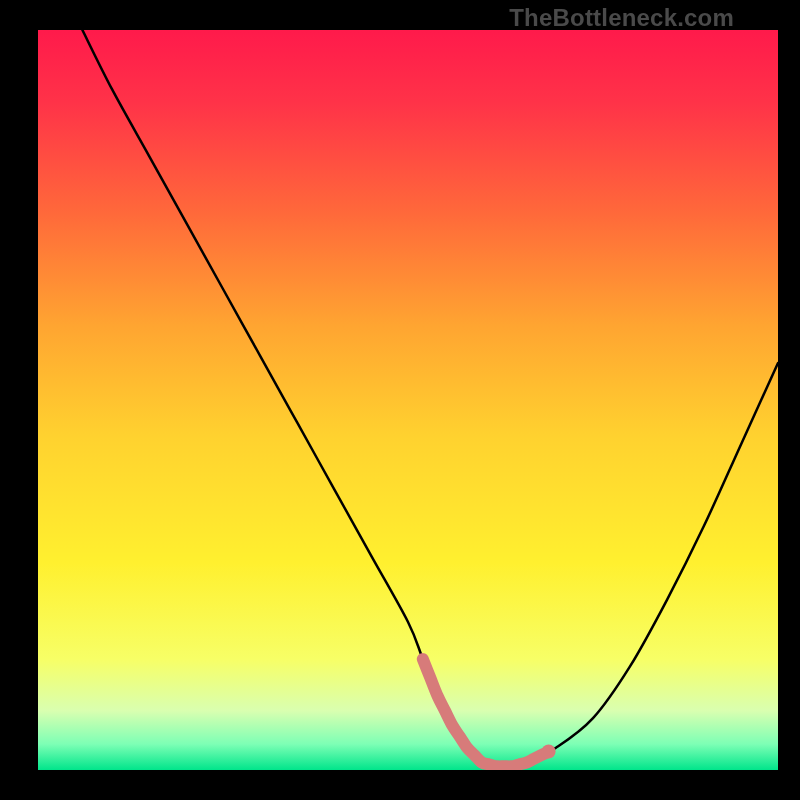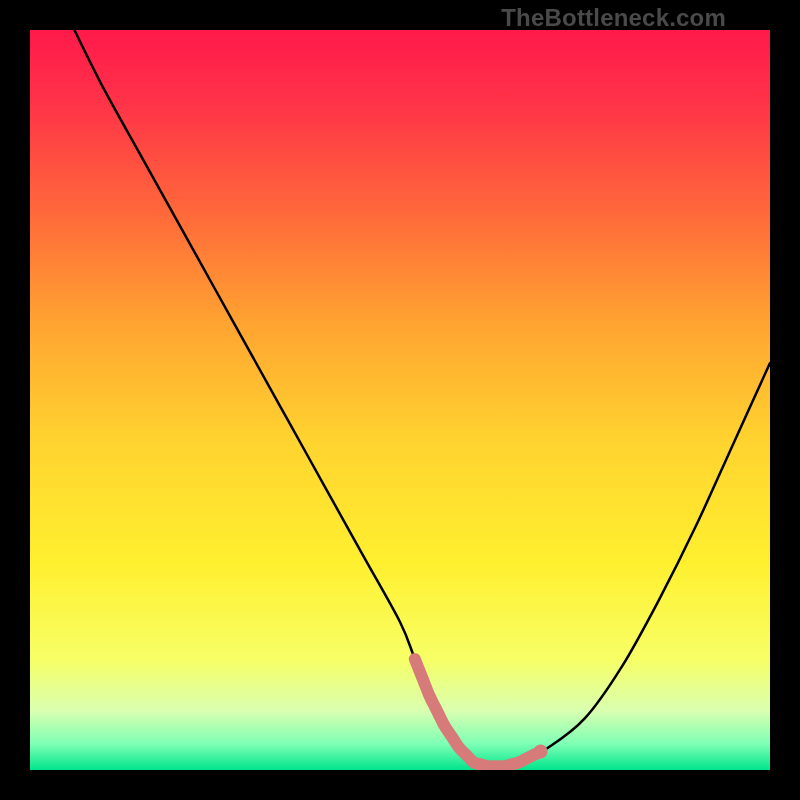--- a/index.html
+++ b/index.html
@@ -6,21 +6,21 @@
     margin: 0;
     padding: 0;
     width: 800px;
     height: 800px;
     background: #000;
     overflow: hidden;
     font-family: Arial, Helvetica, sans-serif;
   }
   .chart-frame {
     position: absolute;
-    left: 0;
+    left: 8px;
     top: 0;
     width: 736px;
     height: 800px;
     background: #000;
   }
   .plot-area {
     position: absolute;
     left: 30px;
     top: 30px;
     width: 740px;

